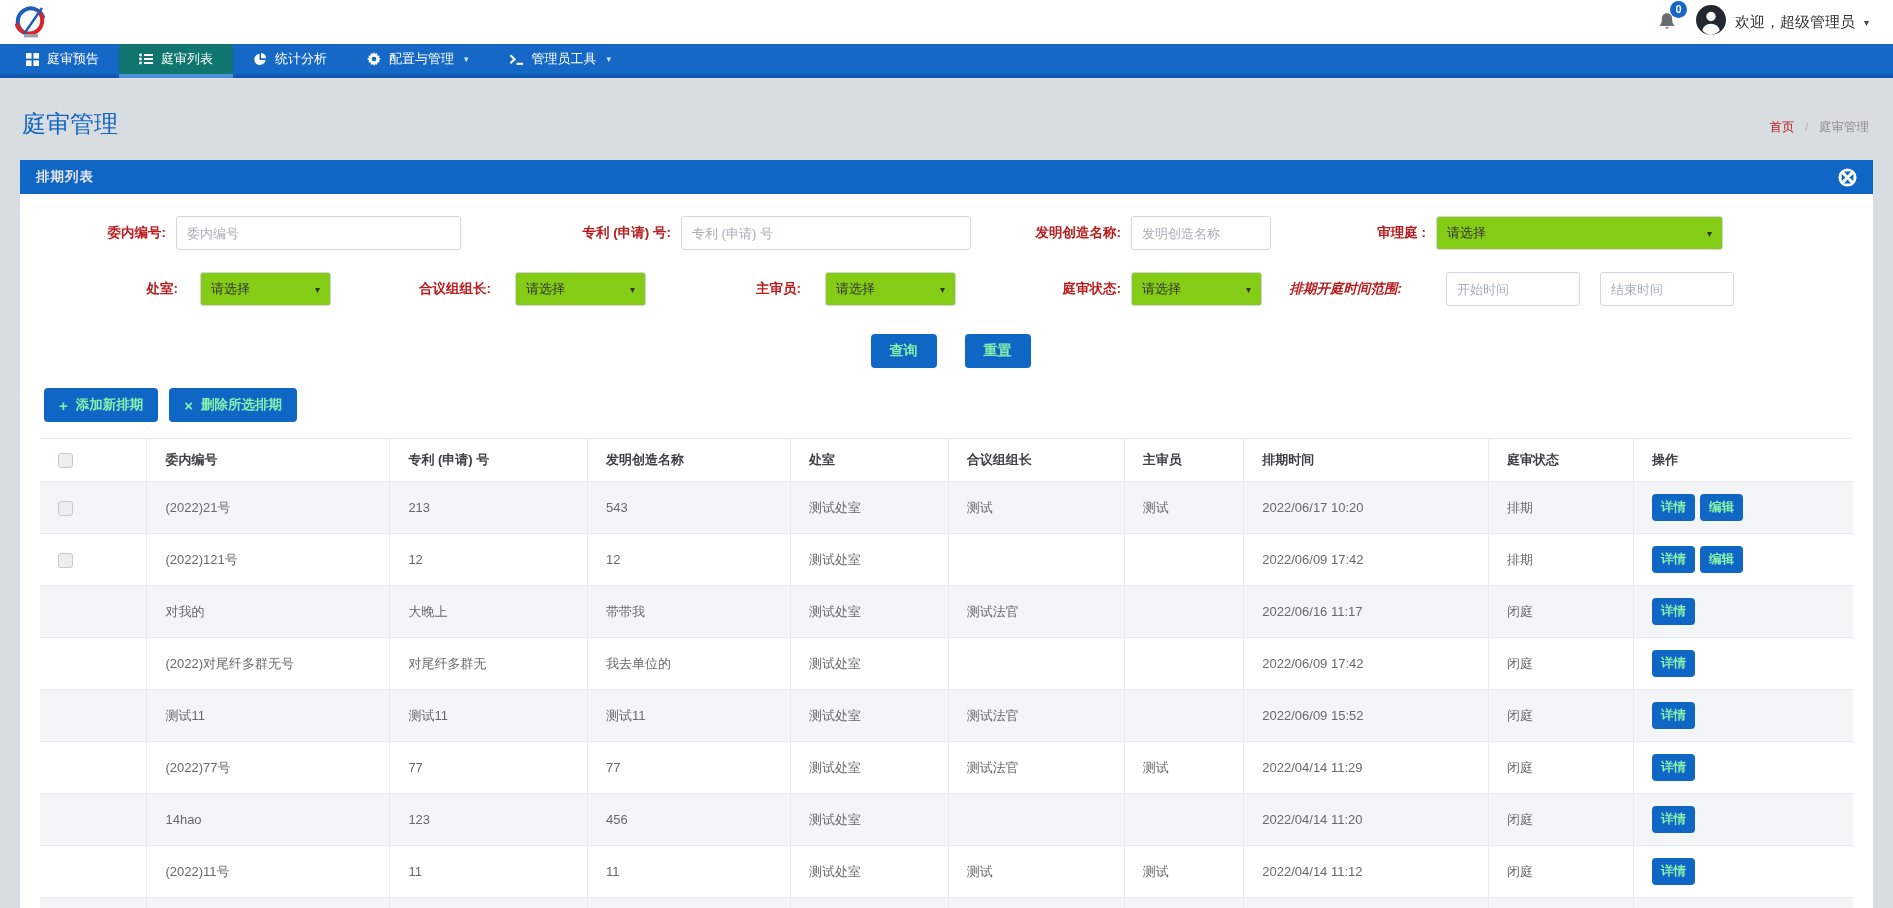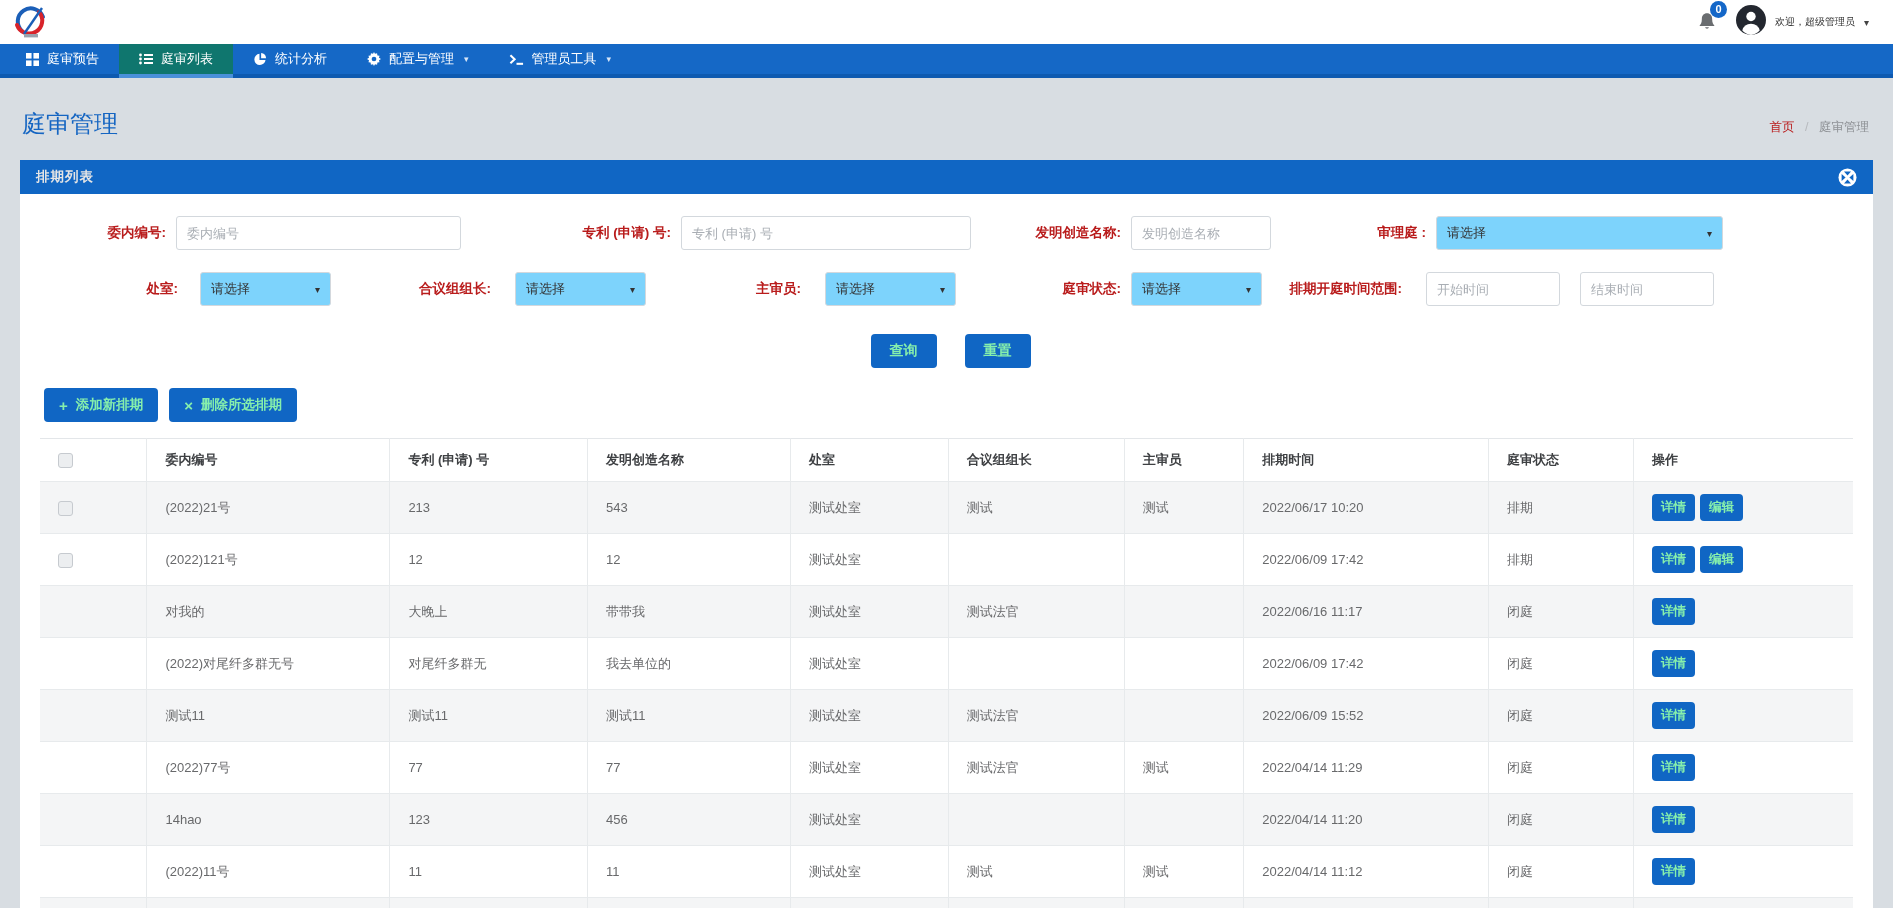--- a/index.html
+++ b/index.html
@@ -10,21 +10,21 @@
   }
   
   .topbar { height:44px; background:#fff; display:flex; align-items:center; padding:0 24px 0 12px; }
   .logo { width:36px; height:36px; margin-right:10px; flex:0 0 auto; }
   .app-title { font-size:20px; color:#464646; letter-spacing:.5px; white-space:nowrap; }
   .topbar-right { margin-left:auto; display:flex; align-items:center; gap:20px; }
   .bell-wrap { position:relative; padding-top:3px; cursor:pointer; }
   .badge { position:absolute; top:-8px; right:-11px; background:#1467c8; color:#fff; font-size:11px;
            font-weight:bold; border-radius:9px; min-width:17px; height:17px; line-height:17px; text-align:center; padding:0 4px; }
   .user-wrap { display:flex; align-items:center; gap:9px; cursor:pointer; }
-  .welcome { font-size:10px; color:#333; }
+  .welcome { font-size:15px; color:#333; }
   .user-caret { font-size:10px; color:#444; }
   
   .navbar { height:34px; background:#1568c6; display:flex; align-items:stretch; padding-left:6px;
             border-bottom:4px solid #0e5ab0; }
   .nav-item { display:flex; align-items:center; gap:8px; color:#fff; font-size:13px; padding:0 20px;
               cursor:pointer; position:relative; white-space:nowrap; }
   .nav-item .nav-ic { display:inline-flex; align-items:center; }
   .nav-item.active { background:#0f766e;justify-content:space-between; }
   .nav-item.active::after { content:""; position:absolute; left:0; right:0; bottom:-4px; height:4px; background:#4a90da; }
   .nav-caret { font-size:9px; color:#d7e6f8; margin-left:2px; }
@@ -43,31 +43,31 @@
   .panel-tool { margin-left:auto; display:inline-flex; cursor:pointer; }
   
   .filters { padding:22px 0 0 8px; }
   .frow { display:flex; align-items:center; margin-bottom:22px; }
   .fg { display:flex; align-items:center; }
   .fg label { font-size:13.5px; font-weight:bold; color:#b91c1c; text-align:right; margin-right:10px; white-space:nowrap; }
   .inp { height:34px; border:1px solid #d3d8dd; border-radius:3px; padding:0 10px; font-size:13px;
          color:#333; font-family:inherit; outline:none; }
   .inp::placeholder { color:#a9aeb4; }
   .sel { height:34px; border:1px solid #d3d8dd; border-radius:3px; padding:0 10px; font-size:13px;
-         color:#333; display:flex; align-items:center; justify-content:space-between; cursor:pointer; background:#7dd3fc; }
+         color:#333; display:flex; align-items:center; justify-content:space-between; cursor:pointer; background:#84cc16; }
   .sel .sel-caret { font-size:10px; color:#333; margin-left:8px; }
   .f-weinei label { width:138px; }   .f-weinei .inp { width:285px; }
   .f-patent { margin-left:45px; }    .f-patent label { width:165px; } .f-patent .inp { width:290px; }
   .f-invention label { width:150px; }.f-invention .inp { width:140px; }
   .f-court label { width:155px; }    .f-court .sel { width:287px; }
   .f-office label { width:150px; margin-right:22px; }    .f-office .sel { width:131px; }
   .f-presiding label { width:160px; margin-right:24px; } .f-presiding .sel { width:131px; }
   .f-judge label { width:155px; margin-right:24px; }     .f-judge .sel { width:131px; }
   .f-status label { width:165px; margin-right:10px; }    .f-status .sel { width:131px; }
-  .f-range label { width:140px; margin-right:24px; }     .f-range .inp { width:134px; }
+  .f-range label { width:140px; margin-right:44px;font-style:italic; }     .f-range .inp { width:134px; }
   .f-range .inp + .inp { margin-left:20px; }
   .btn-row { display:flex; justify-content:center; gap:28px; padding:6px 0 18px; }
   .btn { background:#1066c4; color:#86efac; border:none; border-radius:4px; font-weight:bold;
          font-family:inherit; cursor:pointer; }
   .btn-main { width:66px; height:34px; font-size:14px; }
   
   .action-row { display:flex; gap:11px; padding:2px 0 16px 24px; }
   .btn-act { height:34px; padding:0 15px; font-size:13.5px; display:inline-flex; align-items:center; gap:8px; }
   .btn-act .ic { font-size:15px; font-weight:bold; }
   

